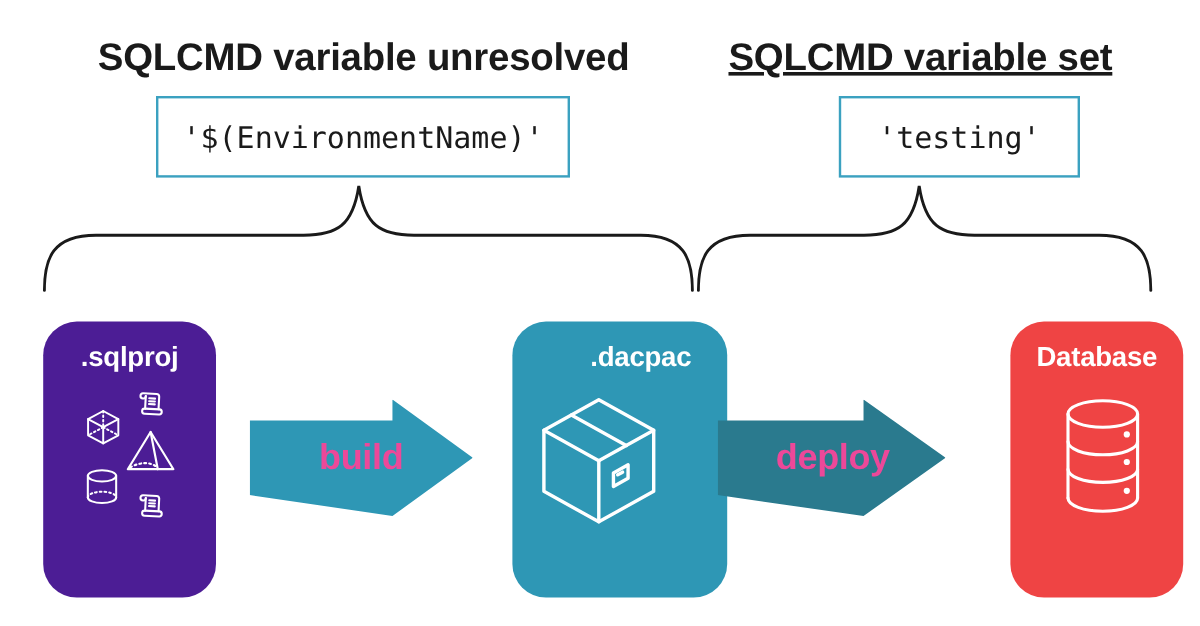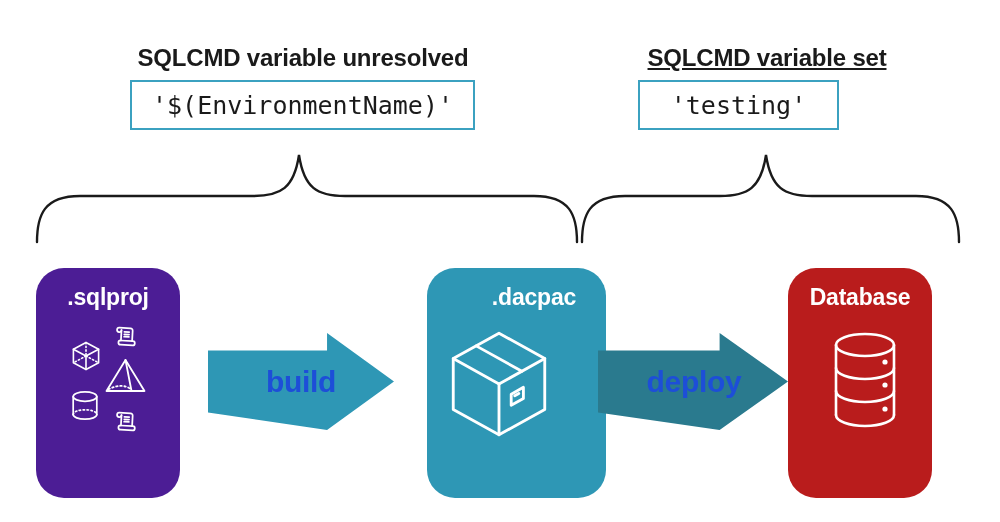--- a/index.html
+++ b/index.html
@@ -2,64 +2,64 @@
 <html><head>
 <meta charset="utf-8">
 <style>
   html,body{margin:0;padding:0;background:#ffffff;}
   .canvas{
     position:relative;width:1000px;height:522px;background:#ffffff;overflow:hidden;
     font-family:"Liberation Sans",sans-serif;color:#1a1a1a;
   }
   
   .heading{
-    position:absolute;top:44px;transform:translateX(-50%);
-    font-size:24px;font-weight:700;letter-spacing:-0.2px;white-space:nowrap;
+    position:absolute;top:29px;transform:translateX(-50%);
+    font-size:32px;font-weight:700;letter-spacing:-0.2px;white-space:nowrap;
   }
   .heading.left{left:303px;}
   .heading.right{left:767px;text-decoration:underline;}
   
   .code-box{
-    position:absolute;top:80px;height:50px;border:2px solid #3ba1c0;background:#ffffff;
+    position:absolute;top:80px;height:68px;border:2px solid #3ba1c0;background:#ffffff;
     display:flex;align-items:center;justify-content:center;box-sizing:border-box;
   }
   .code-box.left{left:130px;width:345px;}
-  .code-box.right{left:638px;width:201px;}
+  .code-box.right{left:699px;width:201px;}
   .code-text{
     font-family:"DejaVu Sans Mono",monospace;font-size:25px;color:#1a1a1a;white-space:pre;
   }
   
   .braces{position:absolute;left:0;top:147px;width:1000px;height:100px;}
   .braces path{stroke:#1a1a1a;stroke-width:2.4;fill:none;stroke-linecap:round;}
   
   .card{position:absolute;top:268px;width:144px;height:230px;border-radius:28px;}
   .card.sqlproj{left:36px;background:#4c1d95;}
   .card.dacpac{left:427px;background:#2e97b5;padding-left:35px;}
-  .card.database{left:788px;background:#b91c1c;}
+  .card.database{left:842px;background:#ef4444;}
   .card-label{
     text-align:center;padding-top:16px;color:#ffffff;font-weight:700;font-size:23px;
     letter-spacing:-0.2px;
   }
   .card svg{position:absolute;overflow:visible;}
   .ic{stroke:#ffffff;fill:none;stroke-width:1.8;stroke-linecap:round;stroke-linejoin:round;}
   .ic-thick{stroke:#ffffff;fill:none;stroke-width:2.8;stroke-linecap:round;stroke-linejoin:round;}
   .ic-dot{stroke-dasharray:1.5 2.6;}
   
   .arrow{position:absolute;top:333px;height:97px;}
   .arrow.build{left:208px;width:186px;}
   .arrow.deploy{left:598px;width:190px;}
   .arrow-shape{
     position:absolute;inset:0;
     clip-path:polygon(0 18%,64% 18%,64% 0,100% 50%,64% 100%,0 82%);
   }
   .arrow.build .arrow-shape{background:#2e97b5;}
   .arrow.deploy .arrow-shape{background:#2a7a8e;}
   .arrow-label{
     position:absolute;inset:0;display:flex;align-items:center;justify-content:center;
-    color:#1d4ed8;font-weight:700;font-size:30px;letter-spacing:-0.3px;
+    color:#ec4899;font-weight:700;font-size:30px;letter-spacing:-0.3px;
   }
   .arrow.deploy .arrow-label{padding-right:14px;margin-left:16px;}
 </style>
 </head>
 <body>
 
 <div class="canvas">
 
   <div class="heading left">SQLCMD variable unresolved</div>
   <div class="heading right">SQLCMD variable set</div>

